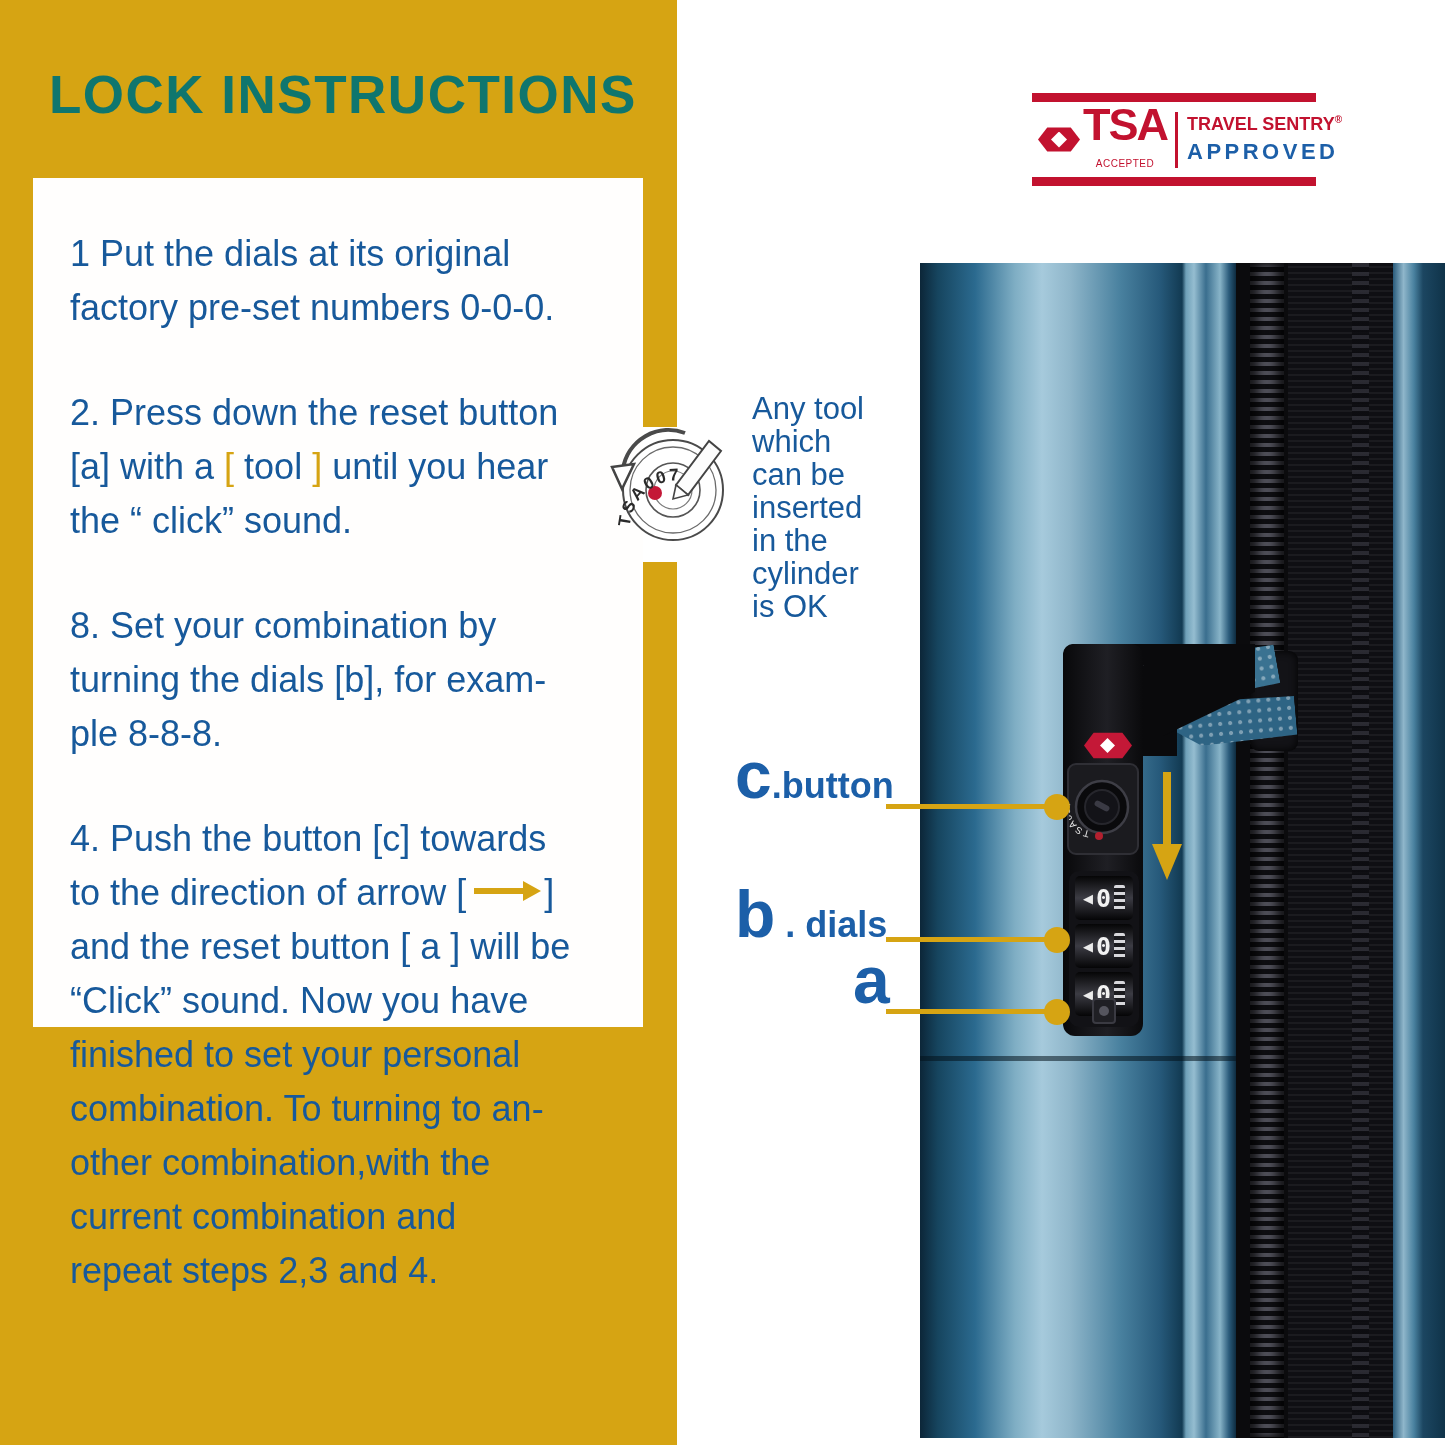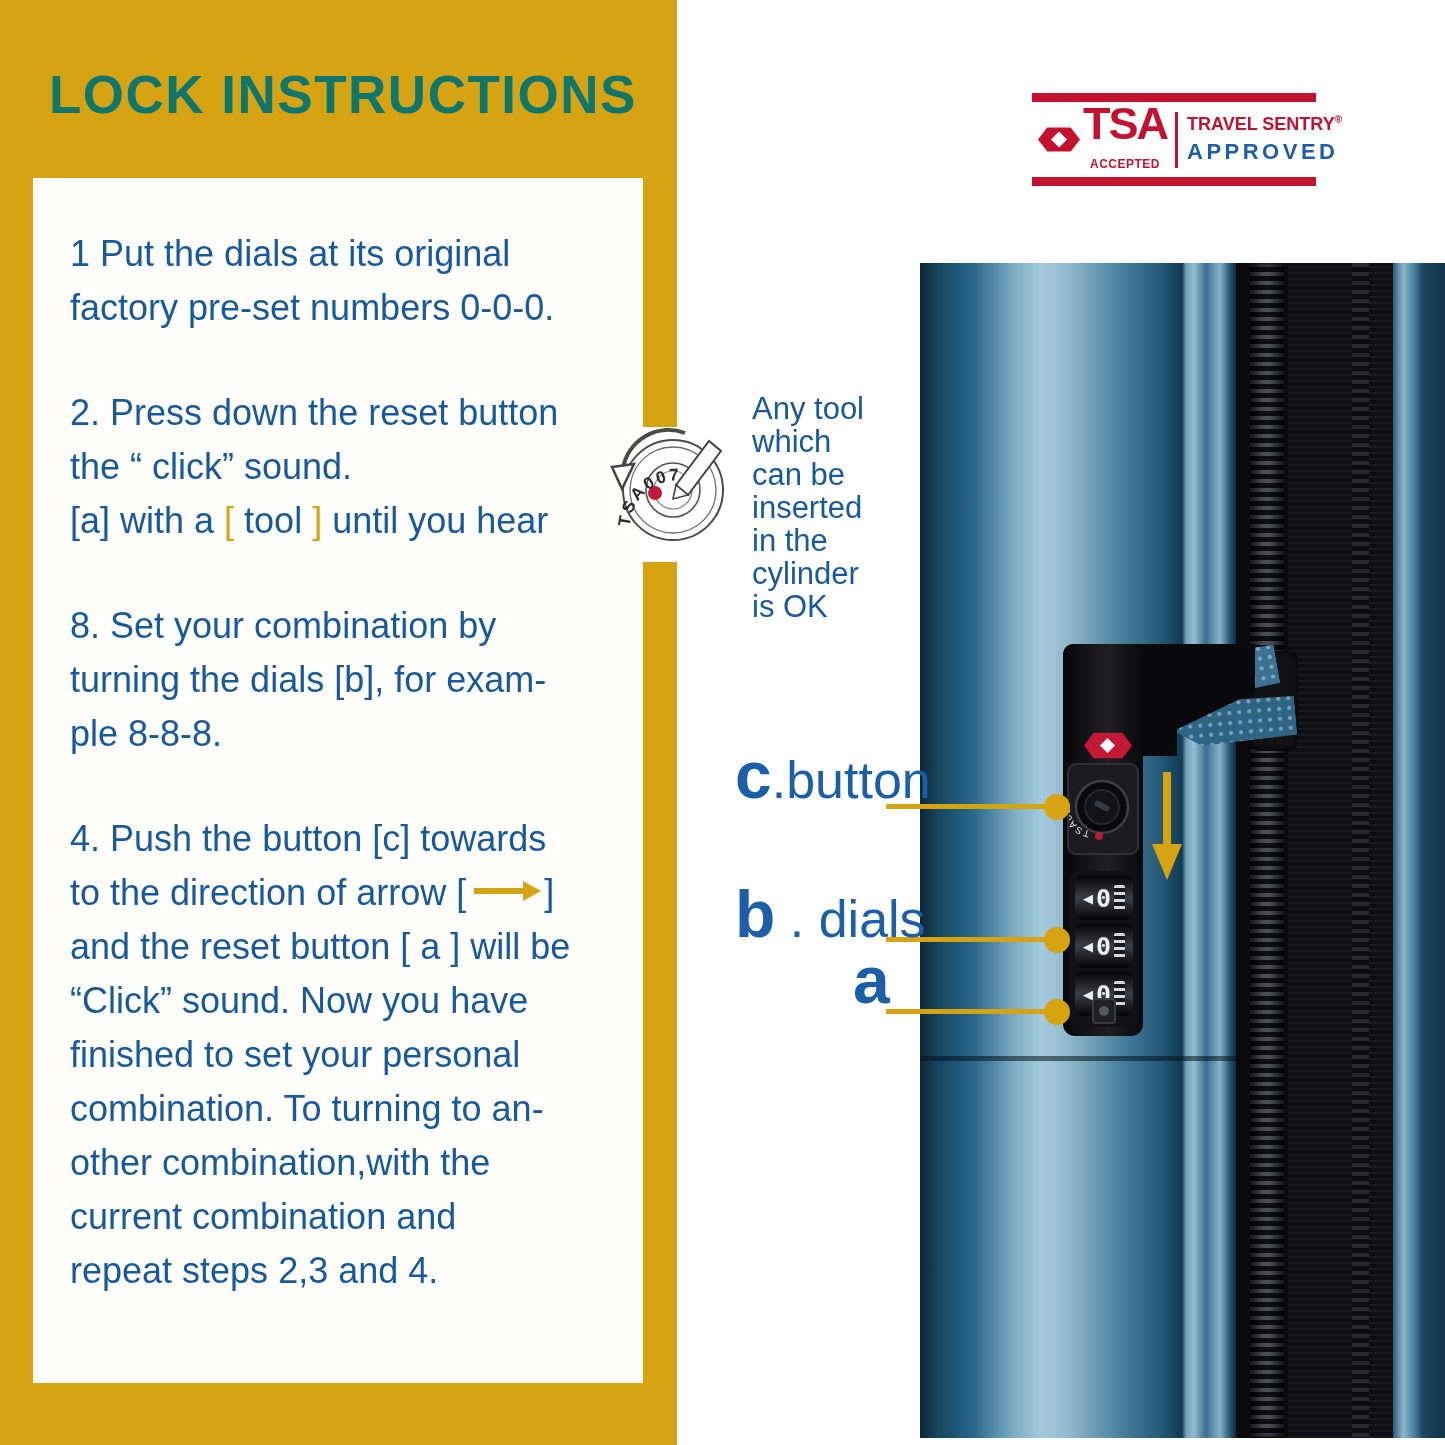--- a/index.html
+++ b/index.html
@@ -9,37 +9,37 @@
     --red:#C2122F;
   }
   *{margin:0;padding:0;box-sizing:border-box;}
   body{font-family:"Liberation Sans","DejaVu Sans",sans-serif;background:#fff;}
   .page{position:relative;width:1445px;height:1445px;background:#fff;overflow:hidden;}
   .abs{position:absolute;}
 
   
   .yellow-panel{left:0;top:0;width:677px;height:1445px;background:var(--gold);}
   .panel-title{left:49px;top:64px;font-size:53px;font-weight:bold;color:#0f766e;letter-spacing:1.5px;white-space:nowrap;}
-  .white-inner{left:33px;top:178px;width:610px;height:1205px;background:#fffefd;}
+  .white-inner{left:33px;top:178px;width:610px;height:849px;background:#fffefd;}
   .steps{position:absolute;left:37px;top:49px;right:10px;}
   .step{margin-bottom:51px;}
   .line{line-height:54px;font-size:36px;color:var(--blue);white-space:pre;}
   .seg-gold{color:var(--gold);}
   .arrow-glyph{display:inline-block;position:relative;width:50px;height:6px;background:var(--gold);vertical-align:middle;margin:0 20px 8px 8px;}
   .arrow-glyph::after{content:"";position:absolute;right:-17px;top:-7px;border-left:18px solid var(--gold);border-top:10px solid transparent;border-bottom:10px solid transparent;}
 
   
   .badge{left:1032px;top:93px;width:284px;height:93px;}
   .badge-bar{width:100%;height:9px;background:var(--red);}
   .badge-body{display:flex;align-items:center;height:75px;padding-left:6px;}
   .tsa-eye{position:relative;width:42px;height:26px;background:var(--red);clip-path:polygon(0 50%,22% 4%,78% 4%,100% 50%,78% 96%,22% 96%);flex:none;}
   .tsa-eye::after{content:"";position:absolute;left:13px;top:5px;width:16px;height:16px;background:#fff;clip-path:polygon(50% 0,100% 50%,50% 100%,0 50%);}
   .tsa-col{margin-left:3px;text-align:center;}
   .tsa-word{font-size:45px;font-weight:bold;color:var(--red);letter-spacing:-2px;line-height:30px;}
-  .accepted-word{font-size:12px;font-weight:bold;color:var(--red);letter-spacing:.5px;margin-top:18px;}
+  .accepted-word{font-size:10px;font-weight:normal;color:var(--red);letter-spacing:.5px;margin-top:18px;}
   .badge-divider{width:3px;height:56px;background:var(--red);margin:0 9px 0 8px;flex:none;}
   .ts-line{font-size:18px;font-weight:bold;color:var(--red);letter-spacing:0;white-space:nowrap;}
   .ts-reg{font-size:10px;vertical-align:super;}
   .approved-line{font-size:22px;font-weight:bold;color:var(--label-blue);letter-spacing:3.5px;margin-top:4px;white-space:nowrap;}
 
   
   .tool-cutout{left:643px;top:427px;width:34px;height:135px;background:#fff;}
   .tool-illo{left:597px;top:423px;}
   .tool-note{left:752px;top:392px;color:var(--blue);}
   .tool-note div{font-size:31px;line-height:33px;white-space:nowrap;}
@@ -89,39 +89,39 @@
   .dial-digit{color:#F2F2F2;font-size:25px;font-weight:bold;font-family:"DejaVu Sans Mono",monospace;line-height:1;}
   .dial-knurl{width:11px;height:26px;border-radius:2px;background:repeating-linear-gradient(180deg,#D8D8DC 0 3px,#1A1A1E 3px 7px);}
   .reset-btn{position:absolute;left:172px;top:735px;width:24px;height:26px;background:#1F1F24;border:2px solid #3A3A42;border-radius:4px;}
   .reset-btn::after{content:"";position:absolute;left:5px;top:6px;width:10px;height:10px;border-radius:50%;background:#55555E;}
 
   
   .call-line{position:absolute;height:5px;background:var(--gold);}
   .call-dot{position:absolute;width:26px;height:26px;border-radius:50%;background:var(--gold);}
   .callout-label{position:absolute;display:flex;align-items:baseline;color:var(--label-blue);white-space:nowrap;}
   .callout-big{font-size:66px;font-weight:bold;line-height:1.12;}
-  .callout-rest{font-size:52px;font-weight:normal;}
+  .callout-rest{font-size:36px;font-weight:bold;}
 </style>
 </head>
 <body>
 
 <div class="page">
 
   <div class="abs yellow-panel"></div>
   <div class="abs panel-title">LOCK INSTRUCTIONS</div>
   <div class="abs white-inner">
     <div class="steps">
         <div class="step">
           <div class="line"><span>1 Put the dials at its original</span></div>
           <div class="line"><span>factory pre-set numbers 0-0-0.</span></div>
         </div>
         <div class="step">
           <div class="line"><span>2. Press down the reset button</span></div>
+          <div class="line"><span>[a] with a </span><span class="seg-gold">[ </span><span>tool</span><span class="seg-gold"> ]</span><span> until you hear</span></div>
           <div class="line"><span>the “ click” sound.</span></div>
-          <div class="line"><span>[a] with a </span><span class="seg-gold">[ </span><span>tool</span><span class="seg-gold"> ]</span><span> until you hear</span></div>
         </div>
         <div class="step">
           <div class="line"><span>8. Set your combination by</span></div>
           <div class="line"><span>turning the dials [b], for exam-</span></div>
           <div class="line"><span>ple 8-8-8.</span></div>
         </div>
         <div class="step">
           <div class="line"><span>4. Push the button [c] towards</span></div>
           <div class="line"><span>to the direction of arrow [</span><span class="arrow-glyph"></span><span>]</span></div>
           <div class="line"><span>and the reset button [ a ] will be</span></div>

